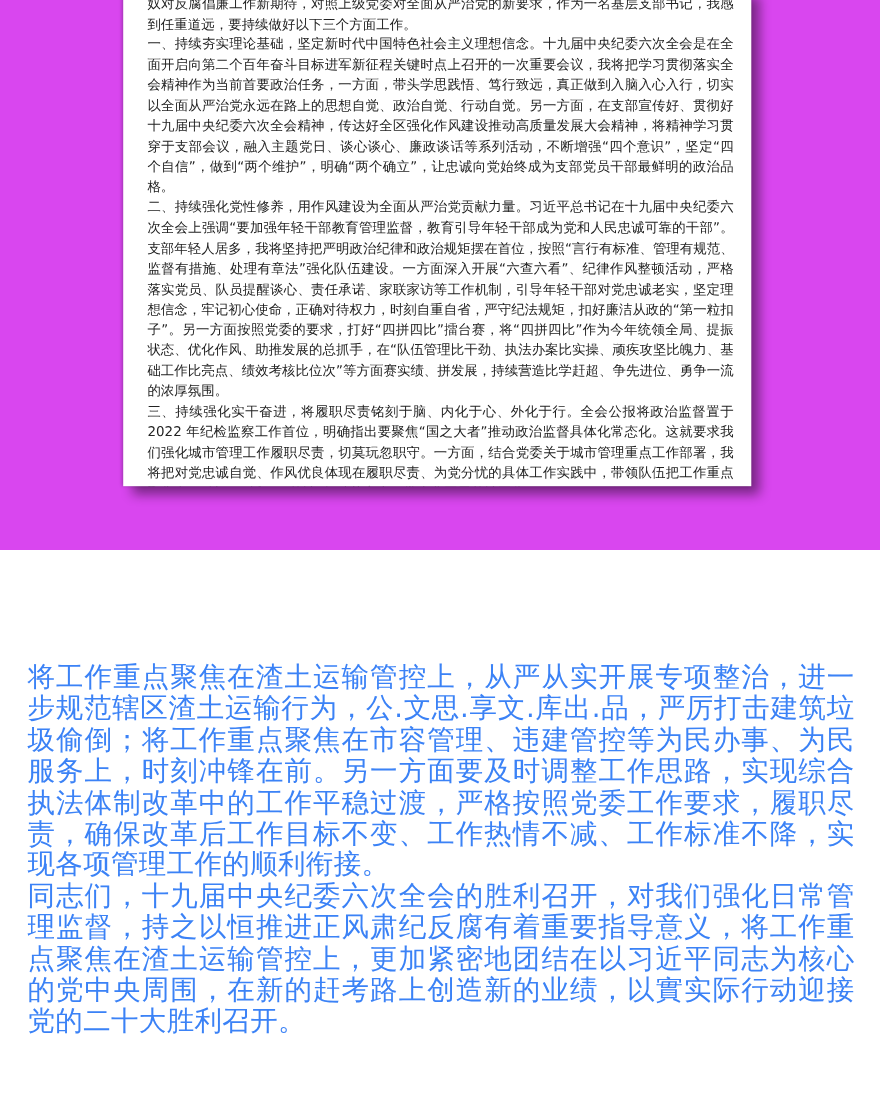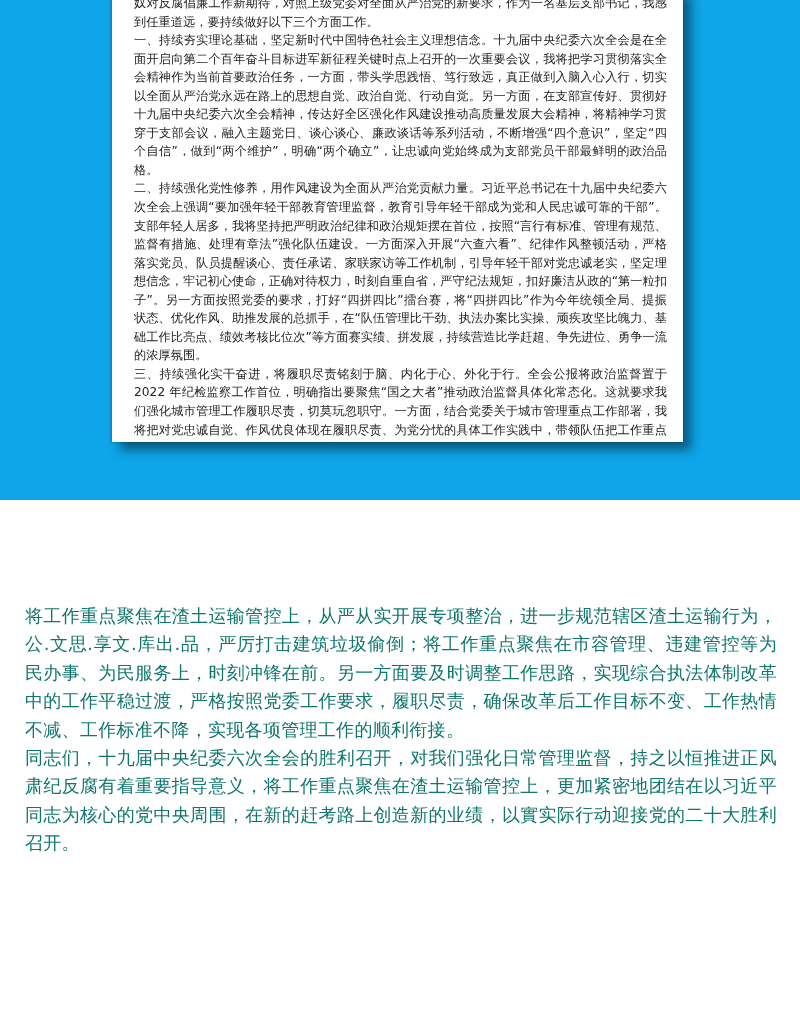--- a/index.html
+++ b/index.html
@@ -5,21 +5,21 @@
   html, body { margin: 0; padding: 0; }
   body {
     width: 800px; height: 1013px; position: relative; overflow: hidden;
     background: #ffffff;
     font-family: "DejaVu Sans", "Liberation Sans", sans-serif;
     color: #1a1a1a;
   }
   .page-preview {
     position: absolute;
     left: 0; top: 0; width: 800px; height: 500px;
-    background: #0ea5e9;
+    background: #d946ef;
     text-decoration: underline;
   }
   .doc-page {
     position: absolute;
     left: 112px; top: -12px; width: 571px; height: 454px;
     background: #ffffff;
     box-shadow: 8px 8px 10px rgba(0,0,0,0.45), -1px 0 3px rgba(0,0,0,0.25);
     overflow: hidden;
   }
   .doc-text {
@@ -28,23 +28,23 @@
     font-size: 12.2px;
     line-height: 18.55px;
     color: #222222;
     text-align: justify;
     letter-spacing: 0.05px;
   }
   .doc-text p { margin: 0; }
   .body-text {
     position: absolute;
     left: 25px; top: 602px; width: 752px;
-    font-size: 18px;
+    font-size: 25px;
     line-height: 28.4px;
-    color: #0f766e;
+    color: #3b82f6;
     text-align: justify;
     letter-spacing: 0.3px;
   }
   .body-text p { margin: 0; }
 </style>
 </head>
 <body>
 
 <div class="page-preview">
   <div class="doc-page">

